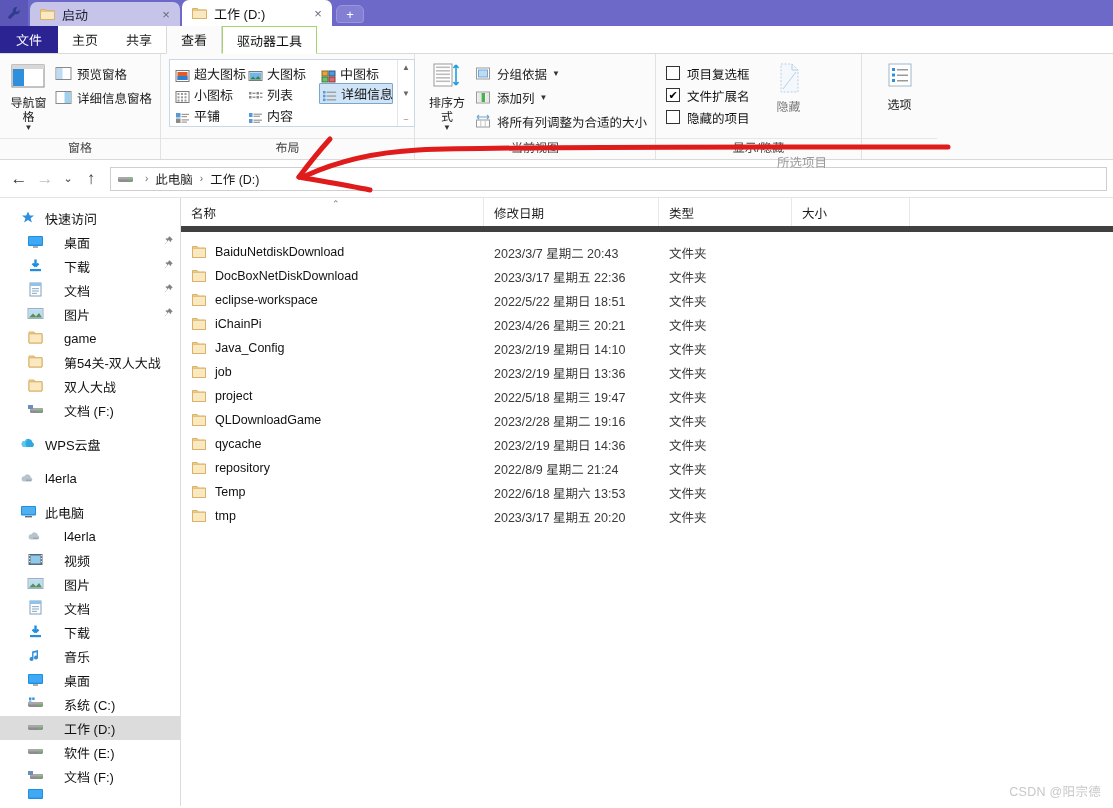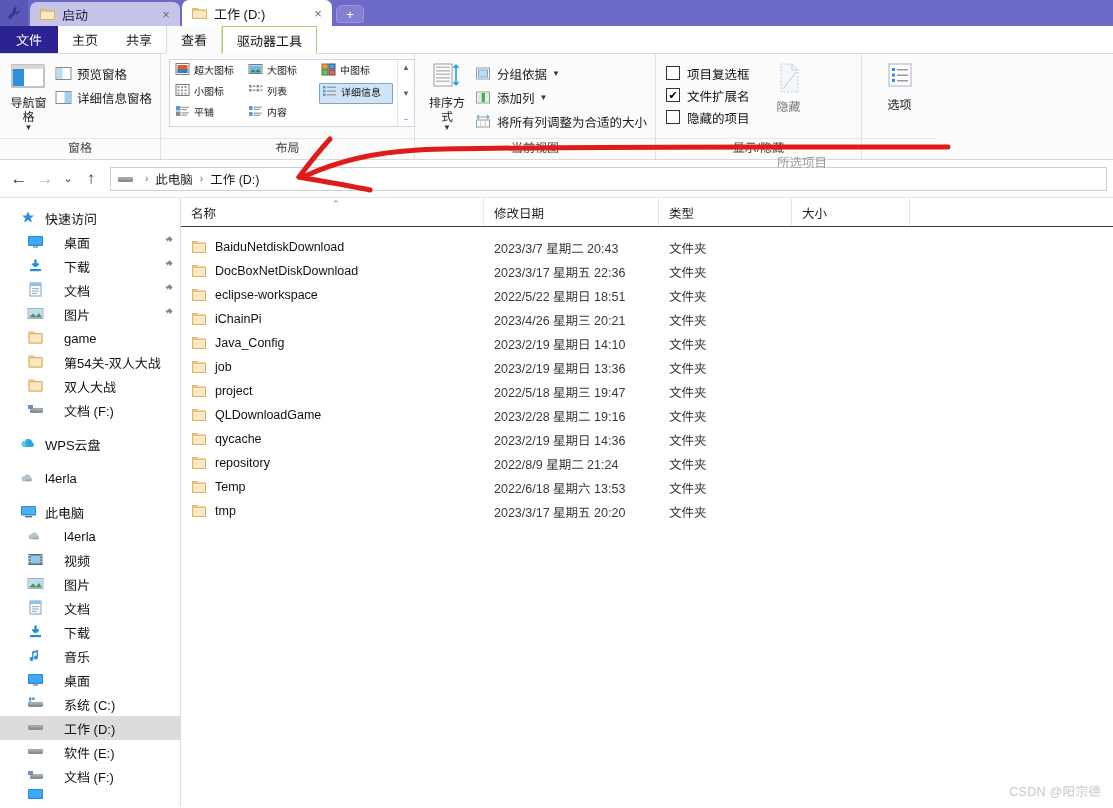--- a/index.html
+++ b/index.html
@@ -70,21 +70,21 @@
   .srow{display:flex;align-items:center;font-size:12.5px;color:#1a1a1a;height:21px;white-space:nowrap;}
   .srow .si{width:17px;height:15px;margin-right:5px;flex:0 0 auto;display:block;}
   .dd{font-size:8px;color:#333;margin-left:5px;}
 
   
   .gallery{
     display:flex;border:1px solid #c9d7e6;background:#fff;margin-top:1px;
     height:68px;box-sizing:border-box;
   }
   .gcols{display:flex;flex-wrap:wrap;width:224px;align-content:flex-start;padding:2px 0 0 3px;}
-  .gitem{display:flex;align-items:flex-start;width:73px;height:21px;font-size:10px;color:#1a1a1a;
+  .gitem{display:flex;align-items:flex-end;width:73px;height:21px;font-size:13px;color:#1a1a1a;
          padding:0 2px;box-sizing:border-box;white-space:nowrap;}
   .gitem.wide{width:74px;}
   .gitem.on{border:1px solid #7aa7cd;background:#cfe4f7;border-radius:1px;}
   .gitem .gi{width:15px;height:14px;margin-right:4px;flex:0 0 auto;}
   .gscroll{width:16px;border-left:1px solid #dfe6ee;display:flex;flex-direction:column;
            justify-content:space-between;align-items:center;padding:3px 0;background:#fff;}
   .gscroll div{font-size:8px;color:#666;line-height:9px;}
 
   
   .cbrow{display:flex;align-items:center;font-size:12.5px;height:22px;white-space:nowrap;}
@@ -112,21 +112,21 @@
         white-space:nowrap;padding-right:6px;}
   .nrow.sel{background:#dcdcdc;}
   .nrow .nic{width:18px;height:16px;margin-right:7px;flex:0 0 auto;display:block;}
   .nrow .pin{margin-left:auto;flex:0 0 auto;opacity:.75;}
   .nrow .ntx{overflow:hidden;text-overflow:ellipsis;}
   .lvl0{padding-left:27px;gap:12px;}
   .gap{height:10px;}
 
   
   .list{flex:1 1 auto;background:#fff;position:relative;}
-  .hdr{display:flex;height:28px;align-items:center;border-bottom:1px solid #404040;
+  .hdr{display:flex;height:28px;align-items:center;border-bottom:6px solid #404040;
        font-size:12.5px;color:#1a1a1a;position:relative;}
   .hcell{height:28px;display:flex;align-items:center;padding-left:10px;box-sizing:border-box;
          border-right:1px solid #e8e8e8;position:relative;}
   .sortmark{position:absolute;left:50%;top:1px;font-size:9px;color:#777;}
   .frow{display:flex;height:24px;font-size:12.5px;color:#1a1a1a;}
   .fcell{height:24px;display:flex;align-items:center;padding-left:10px;box-sizing:border-box;
          overflow:hidden;white-space:nowrap;}
   .fcell.name{color:#111;}
   .fcell.date,.fcell.type{color:#3a3a3a;}
   .fcell .fic{width:16px;height:14px;margin-right:8px;flex:0 0 auto;}

